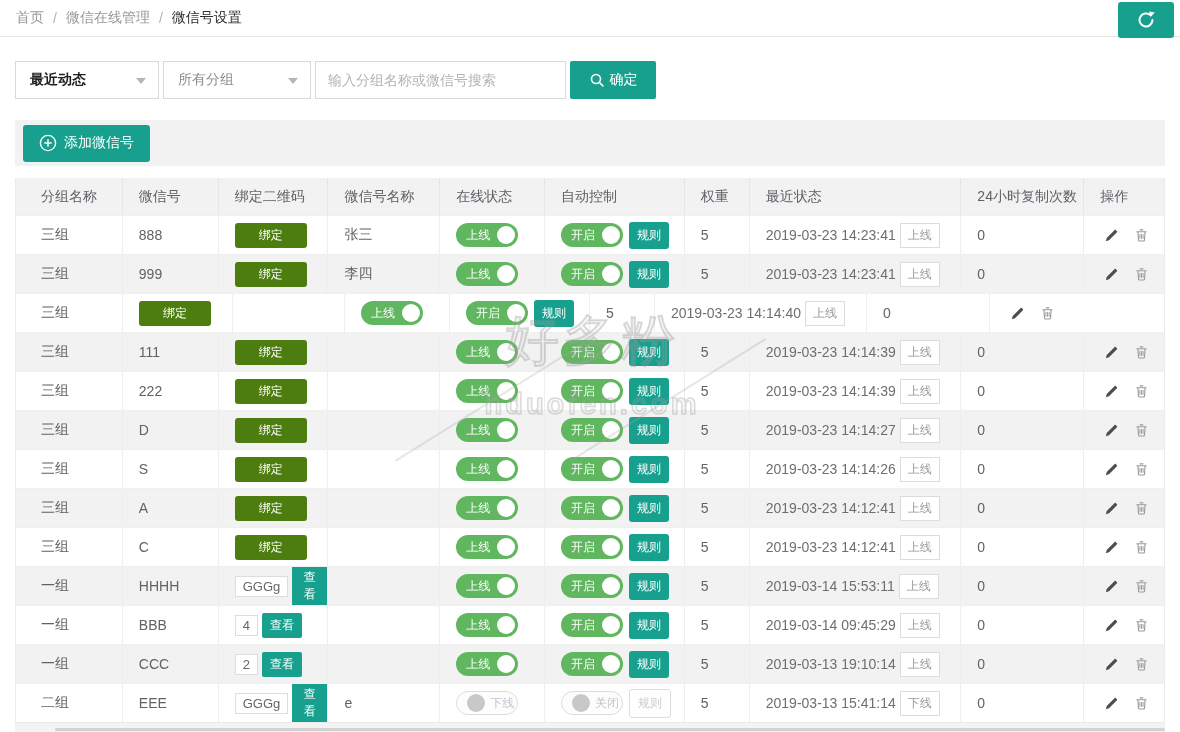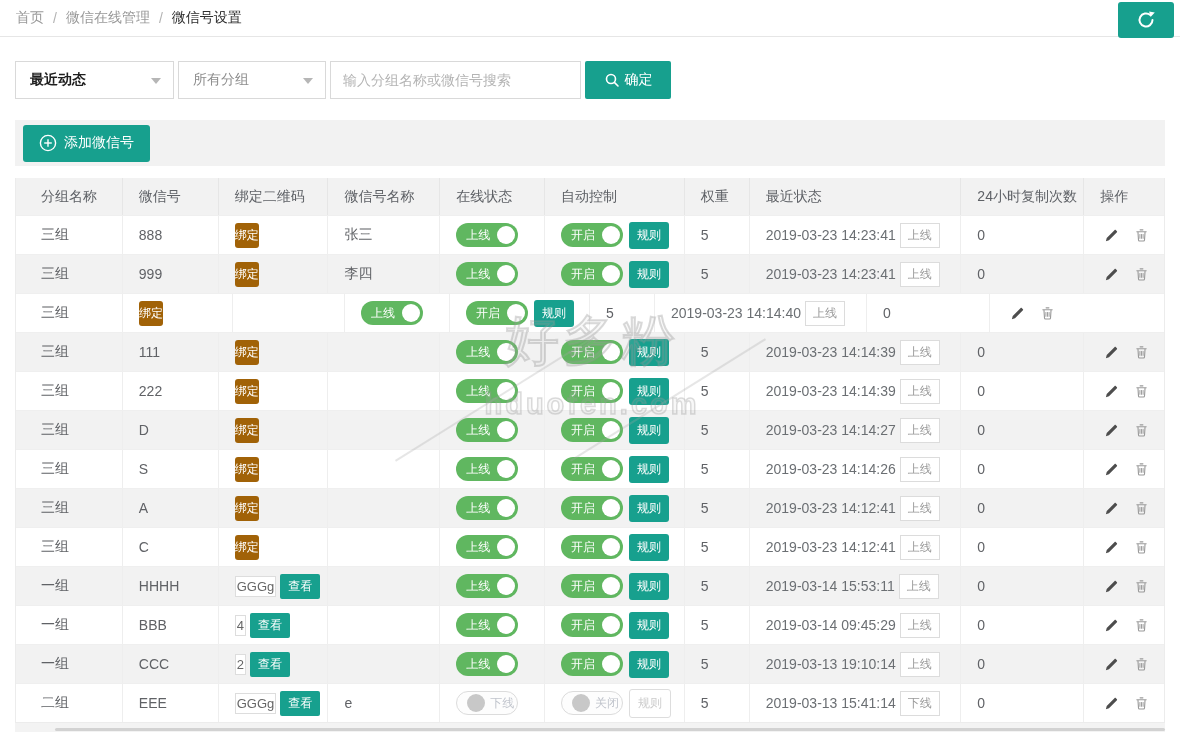--- a/index.html
+++ b/index.html
@@ -15,21 +15,21 @@
   .crumb-sep { color:#b3b3b3; margin:0 9px; }
 
   .refresh-btn { position:absolute; top:2px; right:6px; width:56px; height:36px;
     background:#17a08e; border:none; border-radius:3px; cursor:pointer;
     display:flex; align-items:center; justify-content:center; }
 
   
   .filter-row { display:flex; align-items:center; margin:24px 0 0 15px; }
   .select { position:relative; height:38px; border:1px solid #d9d9d9; background:#fff;
     display:flex; align-items:center; padding:0 26px 0 14px; font-size:14px; cursor:pointer; }
-  .select.sel-sort { width:159px; color:#1f1f1f; font-weight:bold; margin-right:4px; }
+  .select.sel-sort { width:144px; color:#1f1f1f; font-weight:bold; margin-right:4px; }
   .select.sel-group { width:148px; color:#8d8d8d; margin-right:4px; }
   .caret { position:absolute; right:12px; top:16px; width:0; height:0;
     border-left:5px solid transparent; border-right:5px solid transparent; border-top:6px solid #b6b6b6; }
   .search-input { width:251px; height:38px; border:1px solid #d9d9d9; padding:0 12px;
     font-size:14px; color:#333; margin-right:4px; outline:none;
     font-family:"Liberation Sans","DejaVu Sans",sans-serif; }
   .search-input::placeholder { color:#b4b4b4; }
   .confirm-btn { height:38px; width:86px; background:#17a08e; color:#fff; border:none;
     border-radius:2px; font-size:14px; cursor:pointer; display:flex; align-items:center;
     justify-content:center; gap:5px; }
@@ -48,23 +48,23 @@
   .row { display:flex; height:39px; align-items:center; color:#606266; background:#fff;
     border-top:1px solid #efefef; }
   .row.alt { background:#f2f2f2; }
   .td { display:flex; align-items:center; height:100%; border-right:1px solid #eeeeee; overflow:hidden; }
   .td:last-child { border-right:none; }
   .td, .th { padding-left:16px; }
   .c1 { width:107px; padding-left:25px; } .c2 { width:96px;text-align:right; } .c3 { width:110px; }
   .c4 { width:112px; } .c5 { width:105px; } .c6 { width:140px; } .c7 { width:65px; }
   .c8 { width:212px; } .c9 { width:123px; } .c10 { width:80px; }
 
-  .badge { background:#a16207; color:#fff; font-size:12px; padding:4px 0; border-radius:3px; cursor:pointer; }
+  .badge { background:#4d7c0f; color:#fff; font-size:12px; padding:4px 24px; border-radius:3px; cursor:pointer; }
   .code-box { background:#fff; border:1px solid #ddd; color:#666; font-size:13px;
-    padding:2px 1px; margin-right:4px; }
+    padding:2px 7px; margin-right:4px; }
   .view-btn { background:#17a08e; color:#fff; border:none; font-size:12px;
     padding:4px 8px; border-radius:2px; cursor:pointer; }
 
   .toggle { width:62px; height:24px; border-radius:12px; display:inline-flex; align-items:center;
     justify-content:space-between; font-size:12px; cursor:pointer; flex:none; }
   .toggle.on { background:#60b760; color:#fff; padding:0 3px 0 10px; }
   .toggle.off { background:#fdfdfd; border:1px solid #dcdcdc; color:#c0c4cc;
     padding:0 3px 0 10px; flex-direction:row-reverse; }
   .knob { width:18px; height:18px; border-radius:50%; background:#fff; flex:none; }
   .toggle.off .knob { background:#c8c8c8; }

